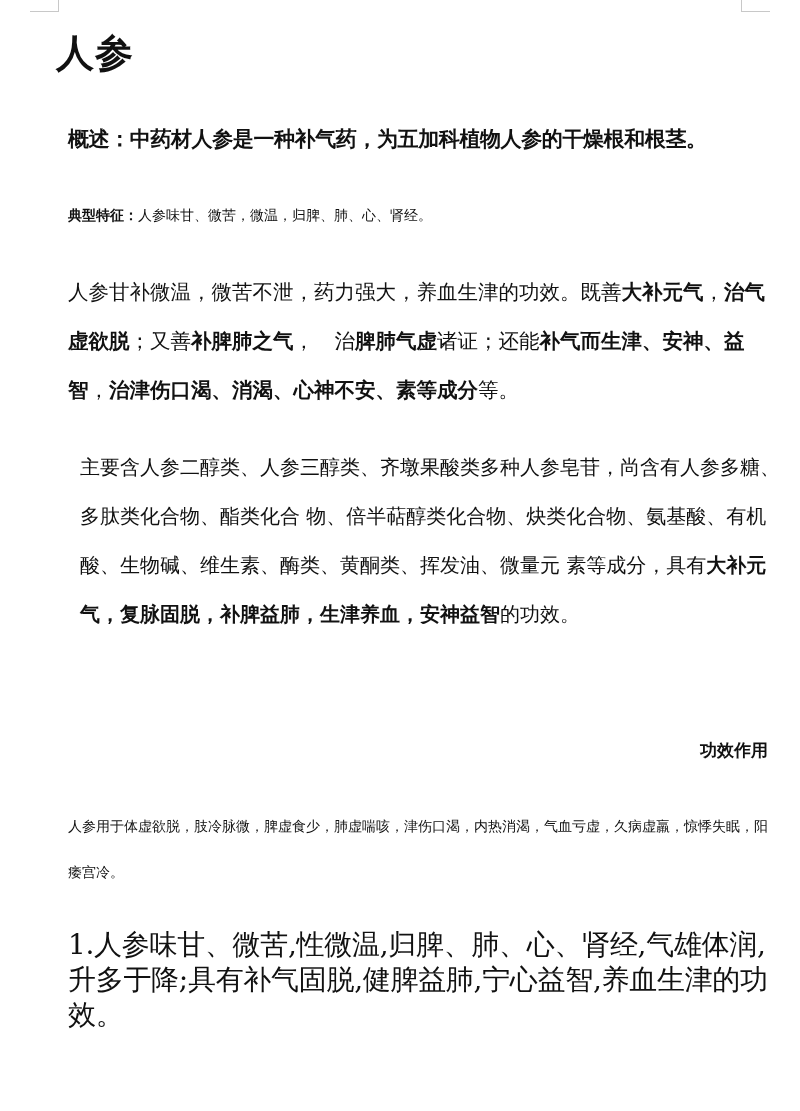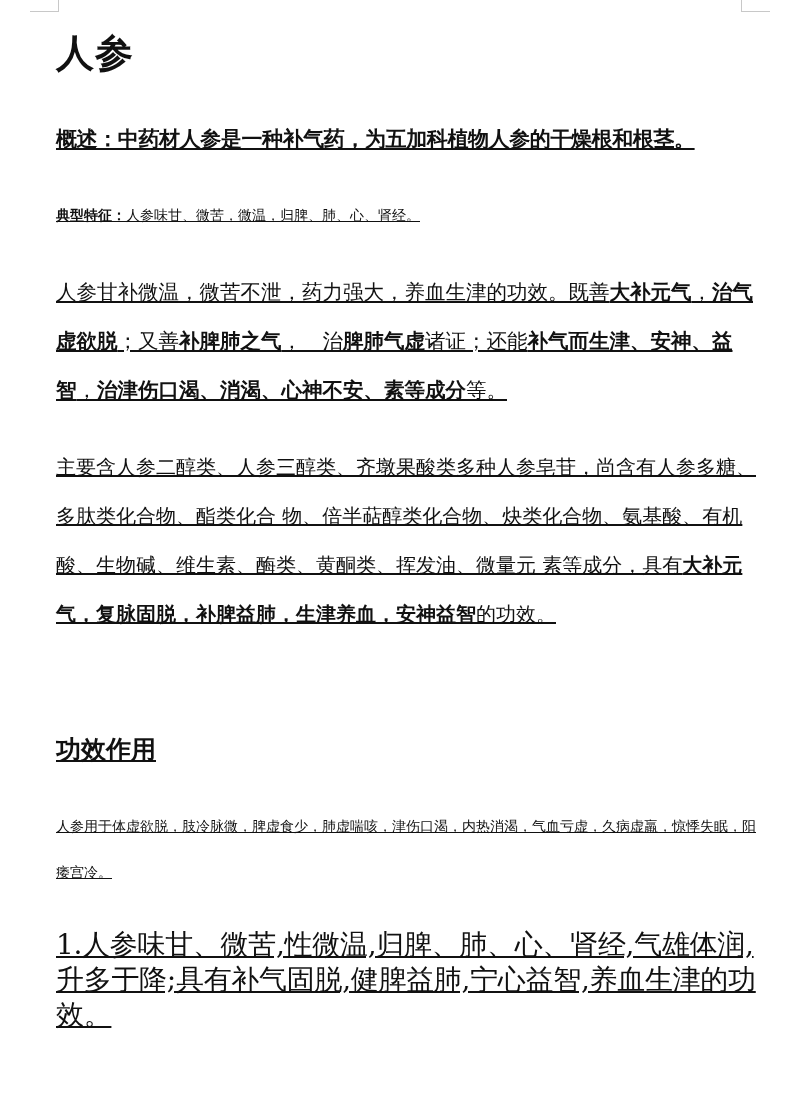--- a/index.html
+++ b/index.html
@@ -46,25 +46,24 @@
       top: 27px;
       width: 700px;
       text-align: left;
       font-size: 38px;
       font-weight: bold;
       letter-spacing: 1px;
       line-height: 52px;
     }
     .block {
       position: absolute;
-      left: 0;
+      left: 12px;
       width: 700px;
       font-size: 20px;
       line-height: 42px;
-      text-decoration: underline;
     }
     .overview {
       top: 117px;
       font-size: 21px;
       font-weight: bold;
       letter-spacing: -0.4px;
       line-height: 44px;
     }
     .features {
       top: 195px;
@@ -73,26 +72,28 @@
     }
     .para1 {
       top: 268px;
       line-height: 49px;
       font-size: 20.5px;
     }
     .para2 {
       top: 443px;
       line-height: 49px;
       font-size: 20px;
+      margin-left: 12px;
     }
     .heading2 {
       top: 730px;
-      font-size: 25px;
+      font-size: 17px;
       font-weight: bold;
       line-height: 40px;
+      text-align: right;
     }
     .para3 {
       top: 803px;
       font-size: 14px;
       line-height: 46px;
     }
     .para4 {
       top: 927px;
       font-family: "DejaVu Serif", "Liberation Serif", serif;
       font-size: 28px;

